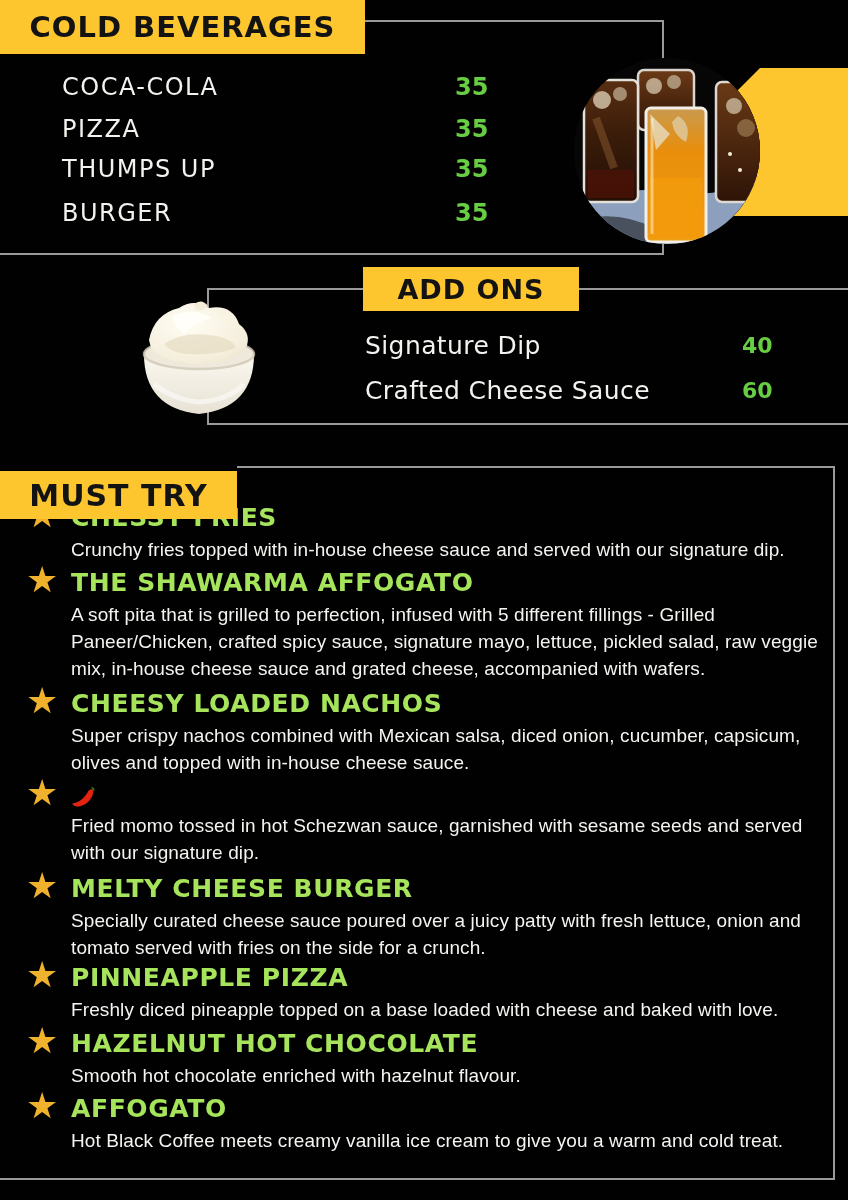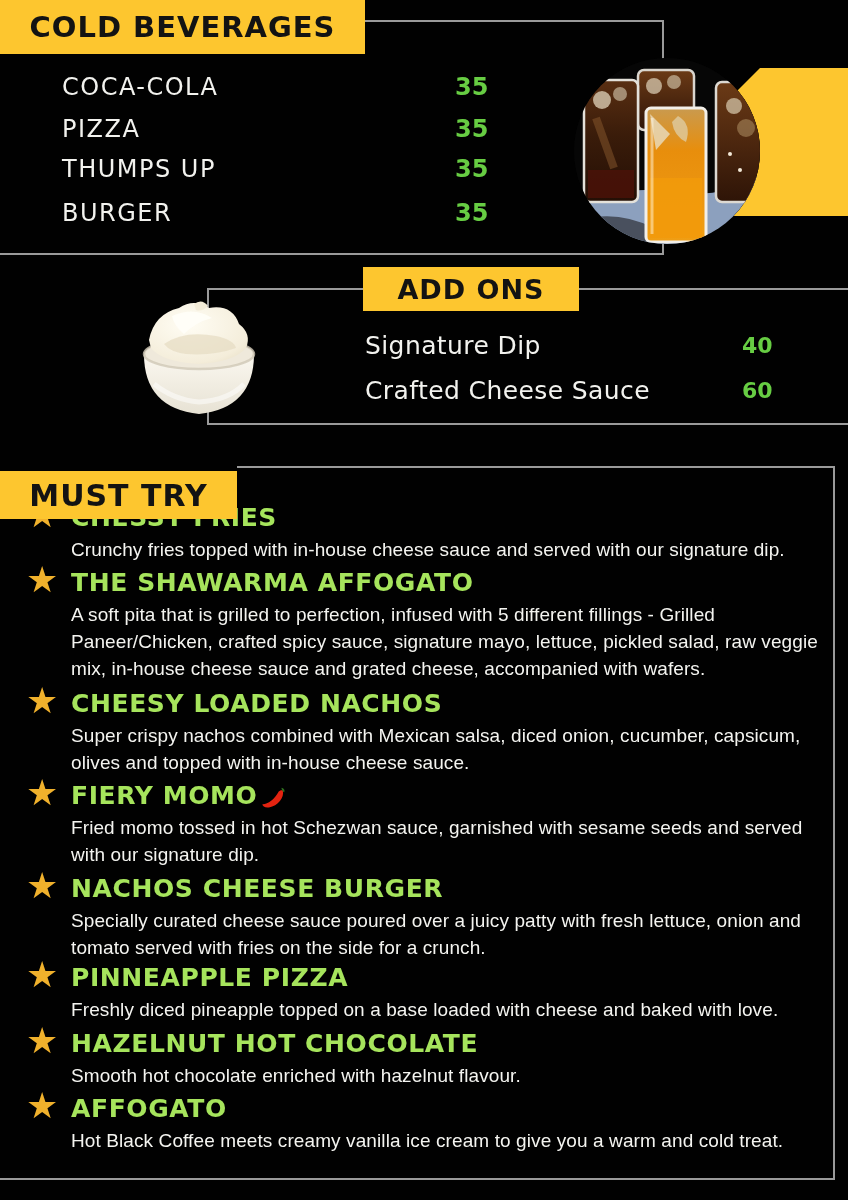--- a/index.html
+++ b/index.html
@@ -179,32 +179,31 @@
       <span class="mt-star">★</span>
       <div class="mt-title">
         <span>CHEESY LOADED NACHOS</span>
 
       </div>
       <div class="mt-desc">Super crispy nachos combined with Mexican salsa, diced onion, cucumber, capsicum, olives and topped with in-house cheese sauce.</div>
     </div>
     <div class="mt-item" style="top: 781px;">
       <span class="mt-star">★</span>
       <div class="mt-title">
-        <span>FIERY MOMO</span>
         <svg class="chili" viewBox="0 0 32 32" width="28" height="28">
           <path d="M24,5 C27,13 21,23 11,26.5 C7,27.8 3.5,26.5 3,24 C9,23.5 16,17 19.5,7 C21,5 23,4.6 24,5 Z" fill="#E32310"></path>
           <path d="M22.5,2.2 C25,2.6 26.6,4.4 25.8,7.2 C24,6.4 22.6,4.6 22,2.6 Z" fill="#2E6E1E"></path>
         </svg>
       </div>
       <div class="mt-desc">Fried momo tossed in hot Schezwan sauce, garnished with sesame seeds and served with our signature dip.</div>
     </div>
     <div class="mt-item" style="top: 874px;">
       <span class="mt-star">★</span>
       <div class="mt-title">
-        <span>NACHOS CHEESE BURGER</span>
+        <span>MELTY CHEESE BURGER</span>
 
       </div>
       <div class="mt-desc">Specially curated cheese sauce poured over a juicy patty with fresh lettuce, onion and tomato served with fries on the side for a crunch.</div>
     </div>
     <div class="mt-item" style="top: 963px;">
       <span class="mt-star">★</span>
       <div class="mt-title">
         <span>PINNEAPPLE PIZZA</span>
 
       </div>

